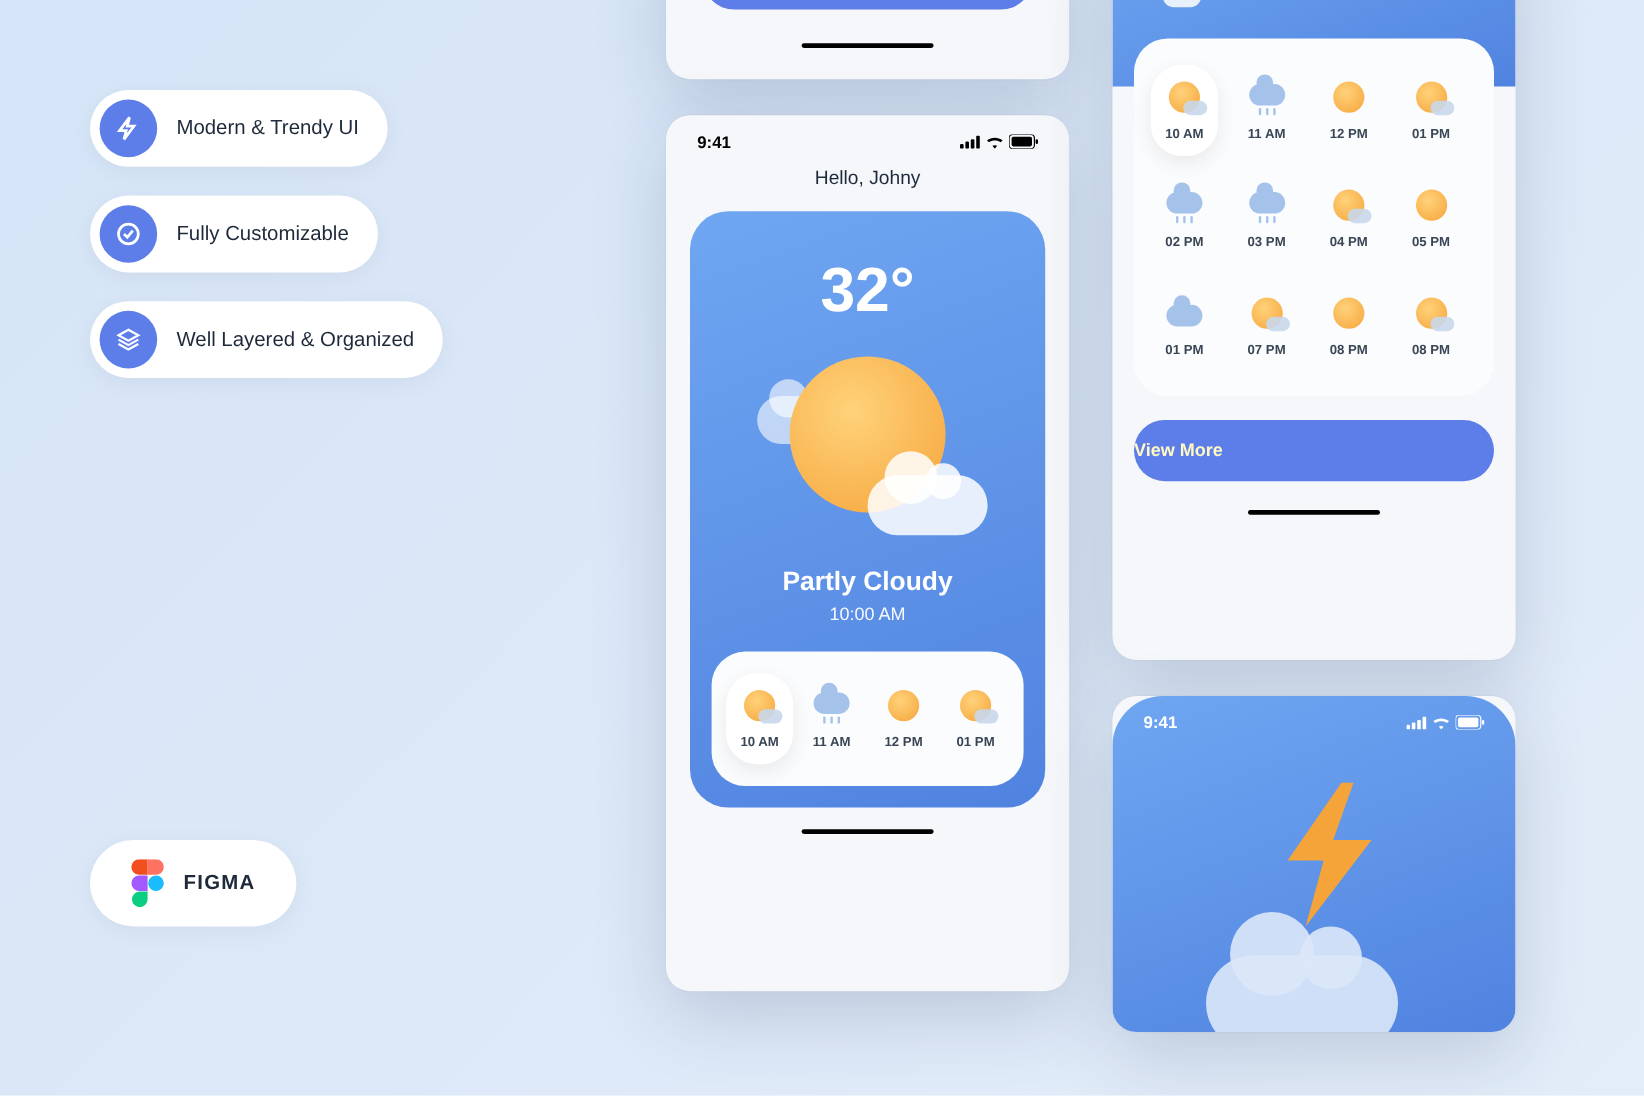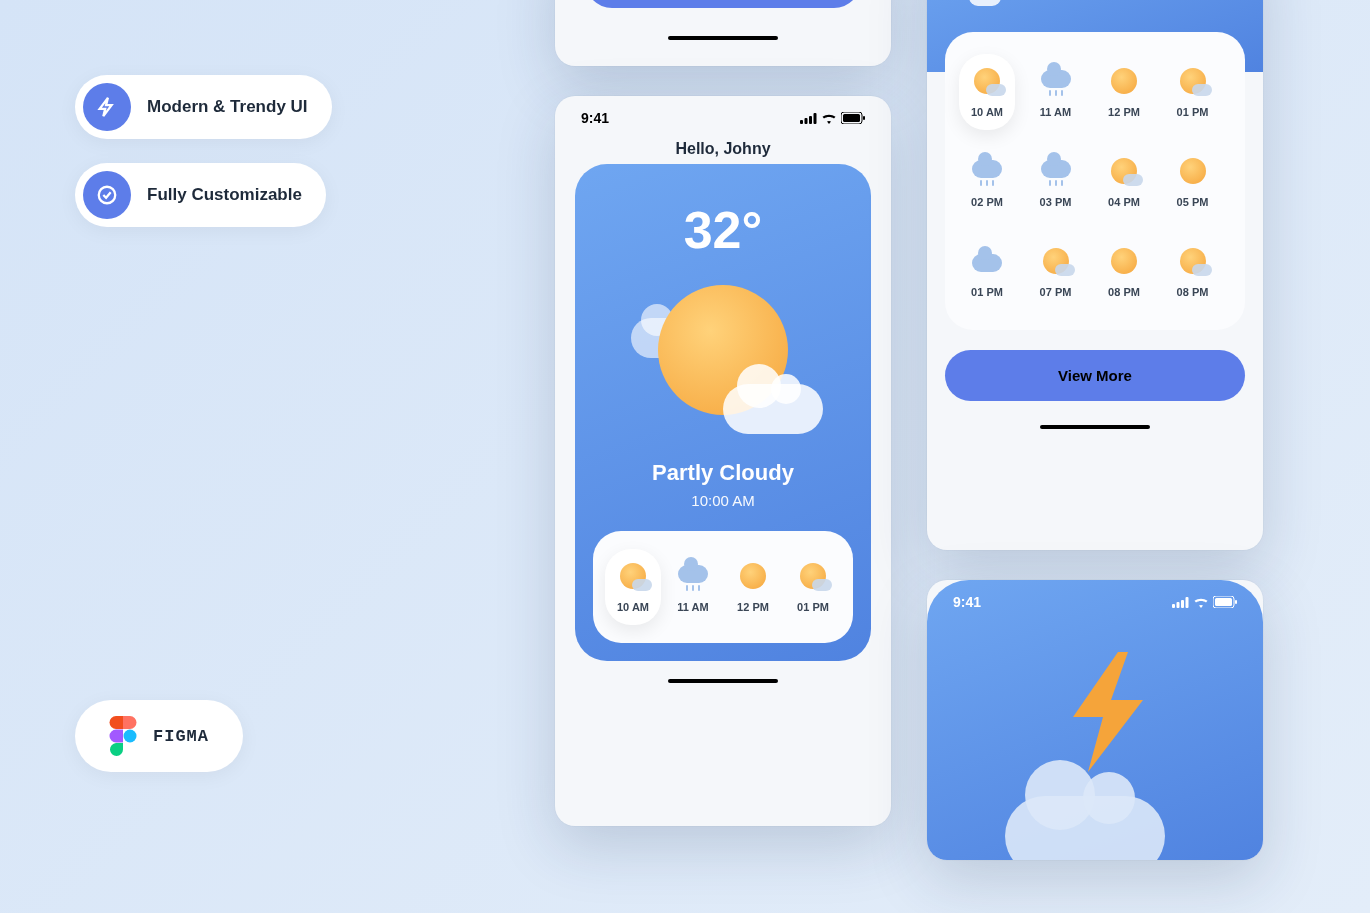--- a/index.html
+++ b/index.html
@@ -42,34 +42,33 @@
   border-radius: 50%;
   display: flex;
   align-items: center;
   justify-content: center;
   margin-right: 16px;
   flex-shrink: 0;
 }
 .feature-icon svg { width: 22px; height: 22px; }
 .feature-text {
   font-size: 17px;
-  font-weight: 700;
+  font-weight: 400;
   color: #1e2a3a;
 }
 .figma-pill {
   position: absolute;
   left: 0;
   top: 625px;
   display: flex;
   align-items: center;
   background: #fff;
   border-radius: 50px;
   padding: 16px 34px;
   box-shadow: 0 4px 20px rgba(0,0,0,0.05);
-  font-family: Liberation Mono, monospace;
 }
 .figma-logo { width: 28px; height: 40px; margin-right: 16px; }
 .figma-text { font-size: 17px; font-weight: 800; color: #1e2a3a; letter-spacing: 1px; }
 
 
 .phones { position: absolute; left: 555px; top: -60px; width: 730px; height: 1020px; }
 .phone {
   position: absolute;
   background: #f5f7fa;
   border-radius: 20px;
@@ -105,23 +104,23 @@
   align-items: center;
   padding: 14px 26px 6px;
   font-size: 14px;
   font-weight: 700;
   color: #000;
 }
 .status-icons { display: flex; align-items: center; gap: 4px; }
 .greeting {
   text-align: center;
   font-size: 16px;
-  font-weight: 700;
+  font-weight: 400;
   color: #1e2a3a;
-  padding: 8px 0 6px;
+  padding: 8px 0 18px;
 }
 .weather-card {
   margin: 0 20px;
   background: linear-gradient(160deg, #6fa6f1 0%, #5083e0 100%);
   border-radius: 32px;
   padding: 36px 18px 18px;
   color: #fff;
   text-align: center;
 }
 .temp-big { font-size: 52px; font-weight: 800; margin-bottom: 20px; }
@@ -179,24 +178,23 @@
 .grid-card {
   background: #fbfcfe;
   margin: -40px 18px 0;
   border-radius: 28px;
   padding: 22px 14px 20px;
 }
 .hour-grid { display: grid; grid-template-columns: repeat(4, 1fr); gap: 14px 2px; }
 .view-more-btn {
   margin: 20px 18px 0;
   background: #5d7de9;
-  color: #000000;
+  color: #fef9c3;
   font-size: 15px;
   font-weight: 700;
-  text-align: center;
   padding: 17px 0;
   border-radius: 30px;
 }
 .grid-indicator {
   width: 110px;
   height: 4px;
   background: #000;
   border-radius: 3px;
   margin: 24px auto 10px;
 }
@@ -233,20 +231,30 @@
   <div class="feature-pill">
     <div class="feature-icon">
       <svg viewBox="0 0 24 24" fill="none" stroke="white" stroke-width="2.5">
           <circle cx="12" cy="12" r="9"></circle>
           <path d="M8 12l3 3 5-6"></path>
         </svg>
     </div>
     <span class="feature-text">Fully Customizable</span>
   </div>
 
+  <div class="feature-pill">
+    <div class="feature-icon">
+      <svg viewBox="0 0 24 24" fill="none" stroke="white" stroke-width="2">
+          <path d="M12 3l9 5-9 5-9-5 9-5z"></path>
+          <path d="M3 12l9 5 9-5"></path>
+          <path d="M3 16l9 5 9-5"></path>
+        </svg>
+    </div>
+    <span class="feature-text">Well Layered &amp; Organized</span>
+  </div>
 
   <div class="figma-pill">
     <svg class="figma-logo" viewBox="0 0 28 40">
       <circle cx="21" cy="20" r="6.5" fill="#1abcfe"></circle>
       <path d="M7 0h7v13H7a6.5 6.5 0 010-13z" fill="#f24e1e"></path>
       <path d="M14 0h7a6.5 6.5 0 010 13h-7V0z" fill="#ff7262"></path>
       <path d="M7 13.5h7v13H7a6.5 6.5 0 010-13z" fill="#a259ff"></path>
       <path d="M7 27h7v6.5A6.5 6.5 0 117 27z" fill="#0acf83"></path>
     </svg>
     <span class="figma-text">FIGMA</span>

